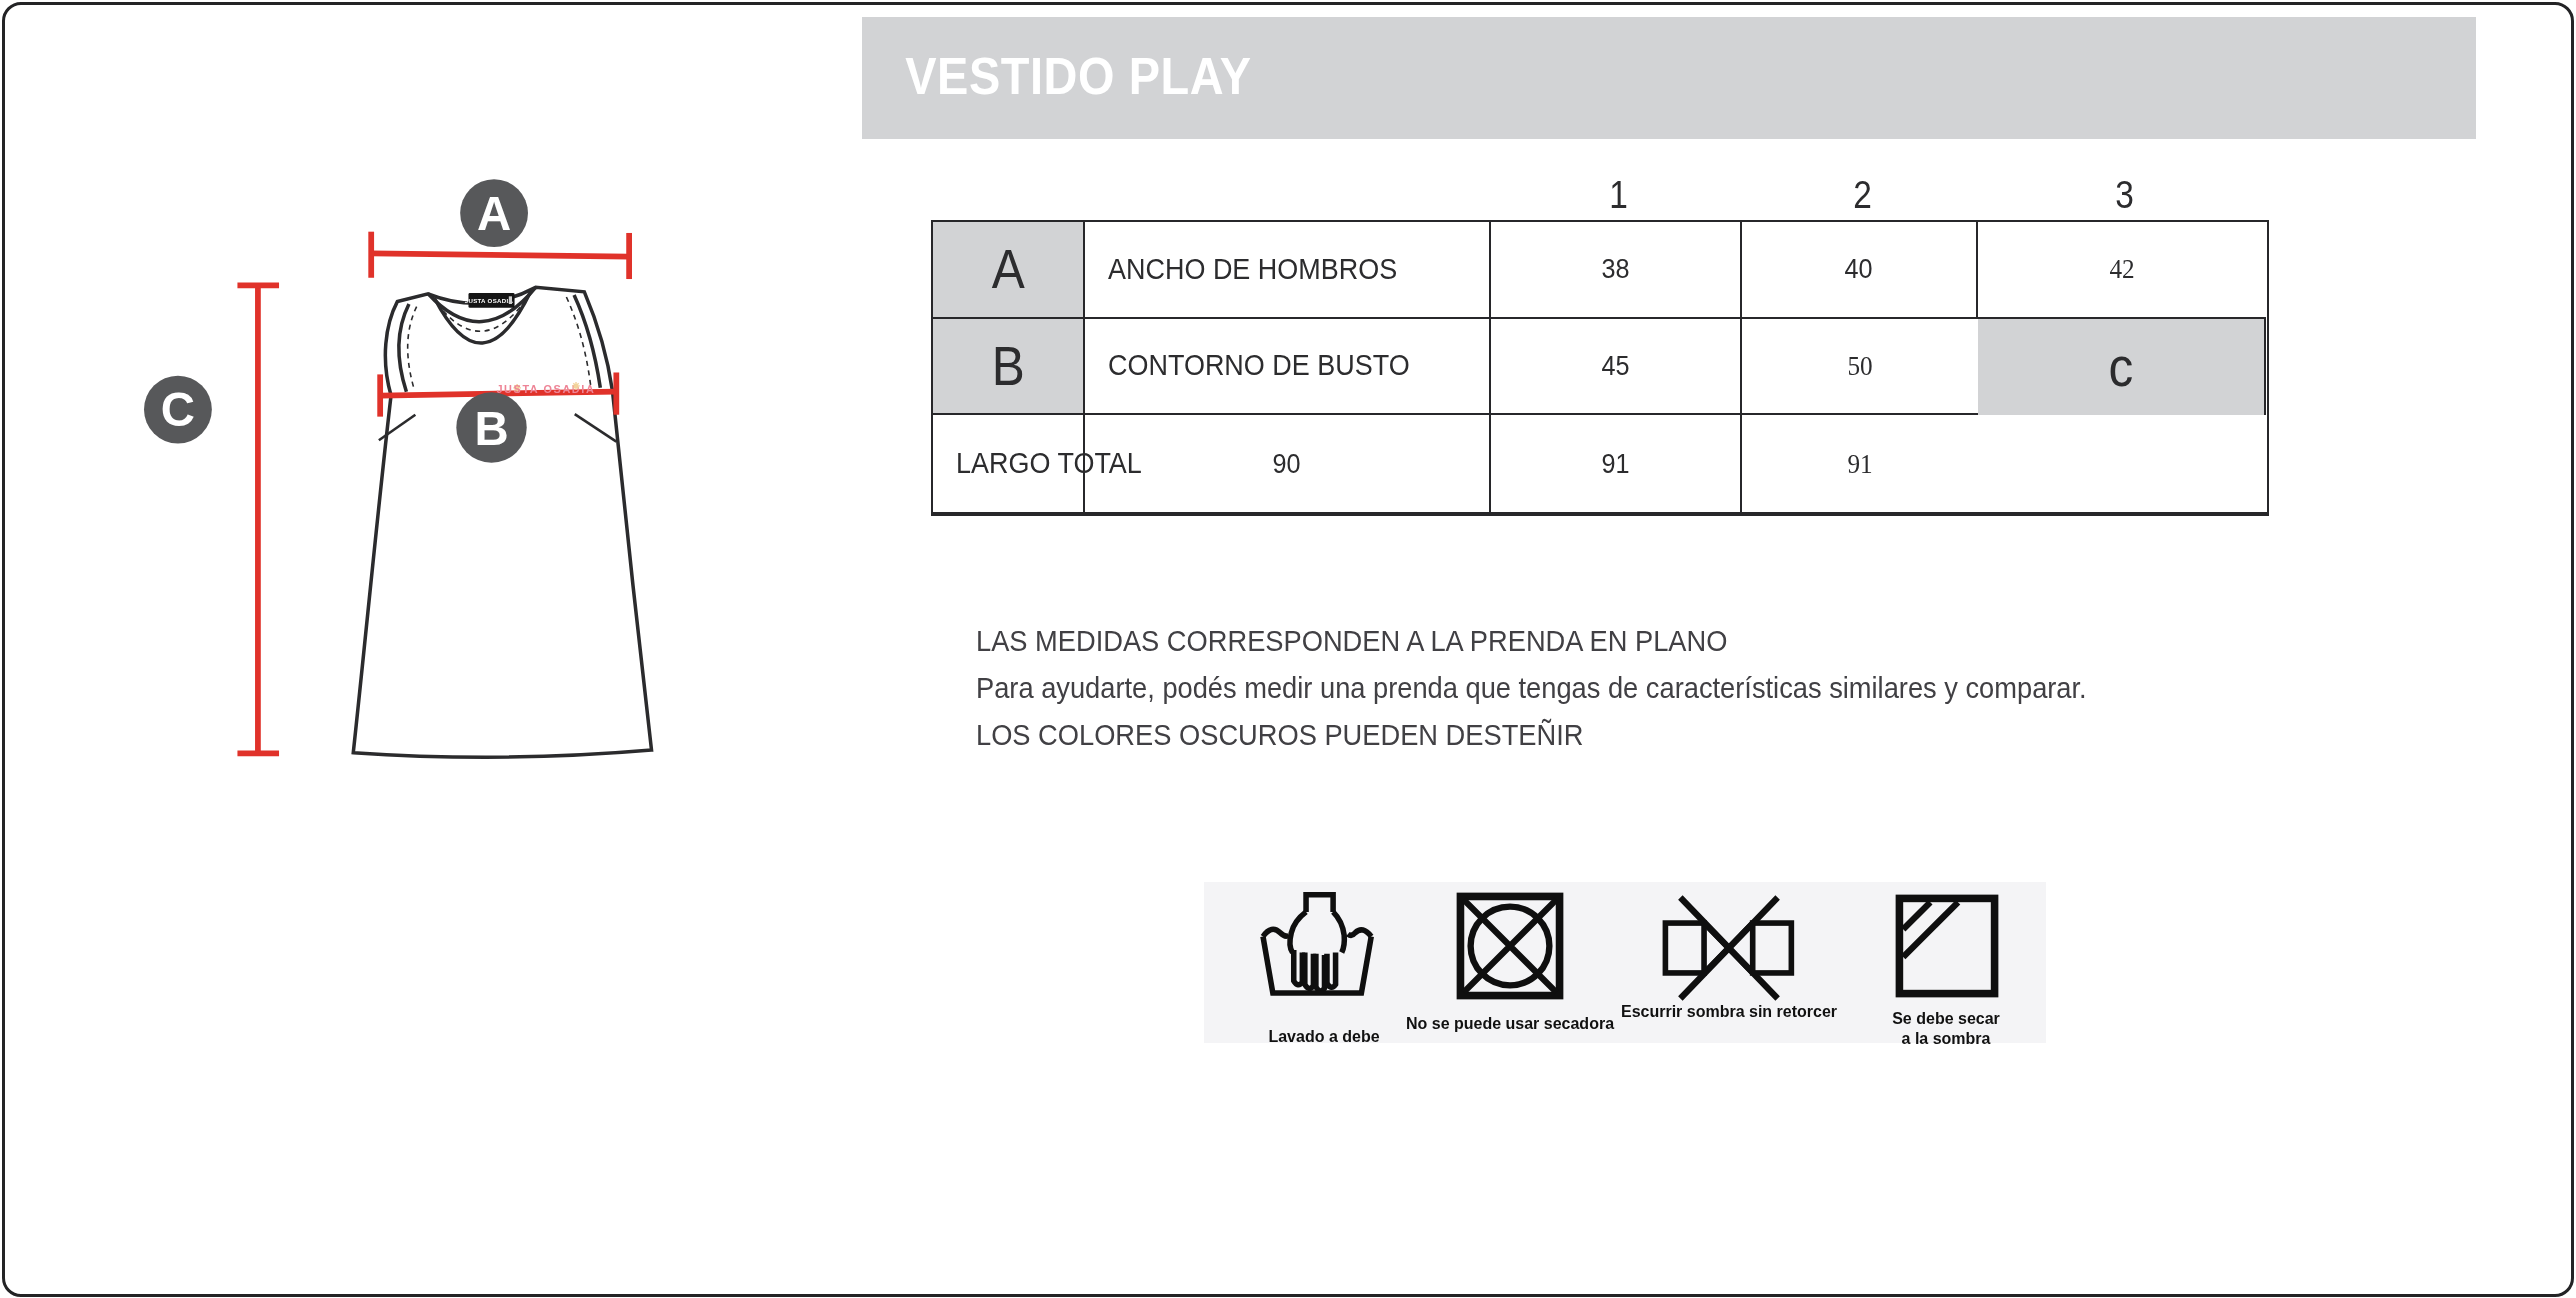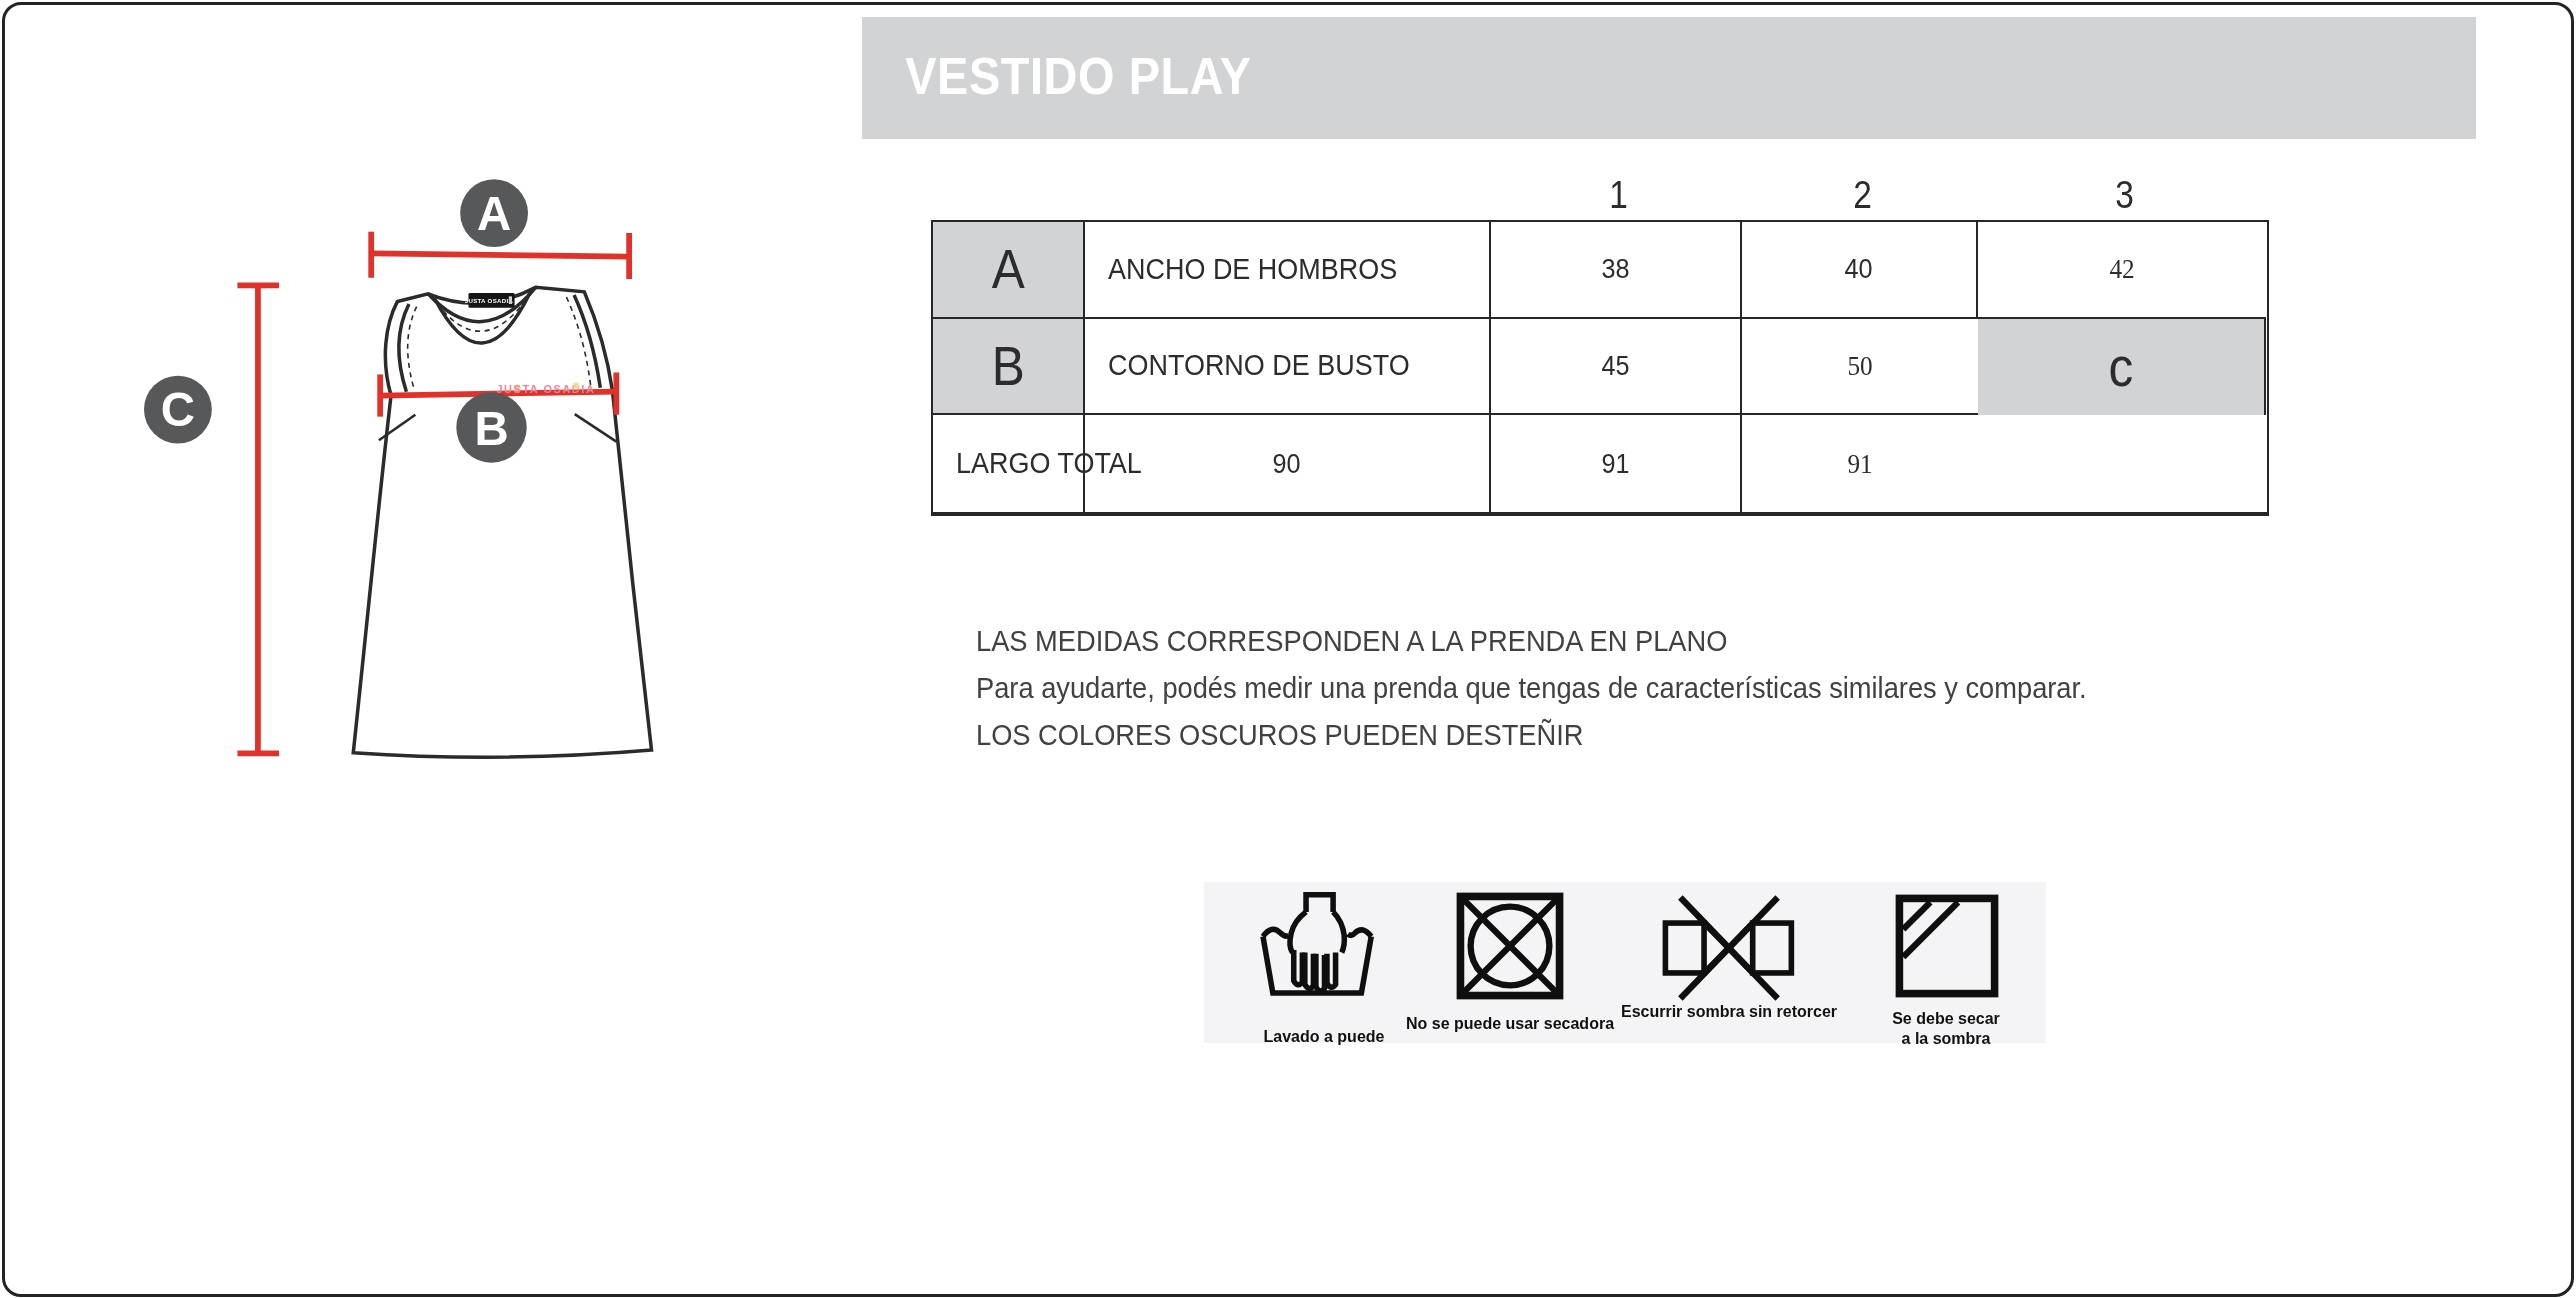--- a/index.html
+++ b/index.html
@@ -227,21 +227,21 @@
         <path d="M122,34 C130,42 138,56 140,72 C141,84 139,94 136,100"></path>
         <path d="M58,96 L58,146 Q65,158 72,148 L72,100"></path>
         <path d="M76,100 L76,152 Q83,164 90,154 L90,102"></path>
         <path d="M94,102 L94,156 Q101,168 108,158 L108,104"></path>
         <path d="M112,102 L112,150 Q119,162 126,152 L126,100"></path>
         <path d="M8,74 Q22,54 36,68 Q44,76 50,72"></path>
         <path d="M146,70 Q152,75 158,68 Q170,56 184,74"></path>
         <path d="M8,74 L24,166 L168,166 L184,74"></path>
       </g>
     </svg>
-    <div class="care-label" style="left:120px;top:145px;">Lavado a puede</div>
+    <div class="care-label" style="left:120px;top:145px;">Lavado a debe</div>
 
     <svg class="care-icon" style="left:252px;top:10.2px;" width="108" height="108" viewBox="0 0 170 170">
       <g stroke="#0f0f0f" fill="none">
         <rect x="7" y="7" width="156" height="156" stroke-width="12"></rect>
         <circle cx="85" cy="85" r="62" stroke-width="10"></circle>
         <path d="M12,12 L158,158 M158,12 L12,158" stroke-width="10"></path>
       </g>
     </svg>
     <div class="care-label" style="left:306px;top:132px;">No se puede usar secadora</div>
 

